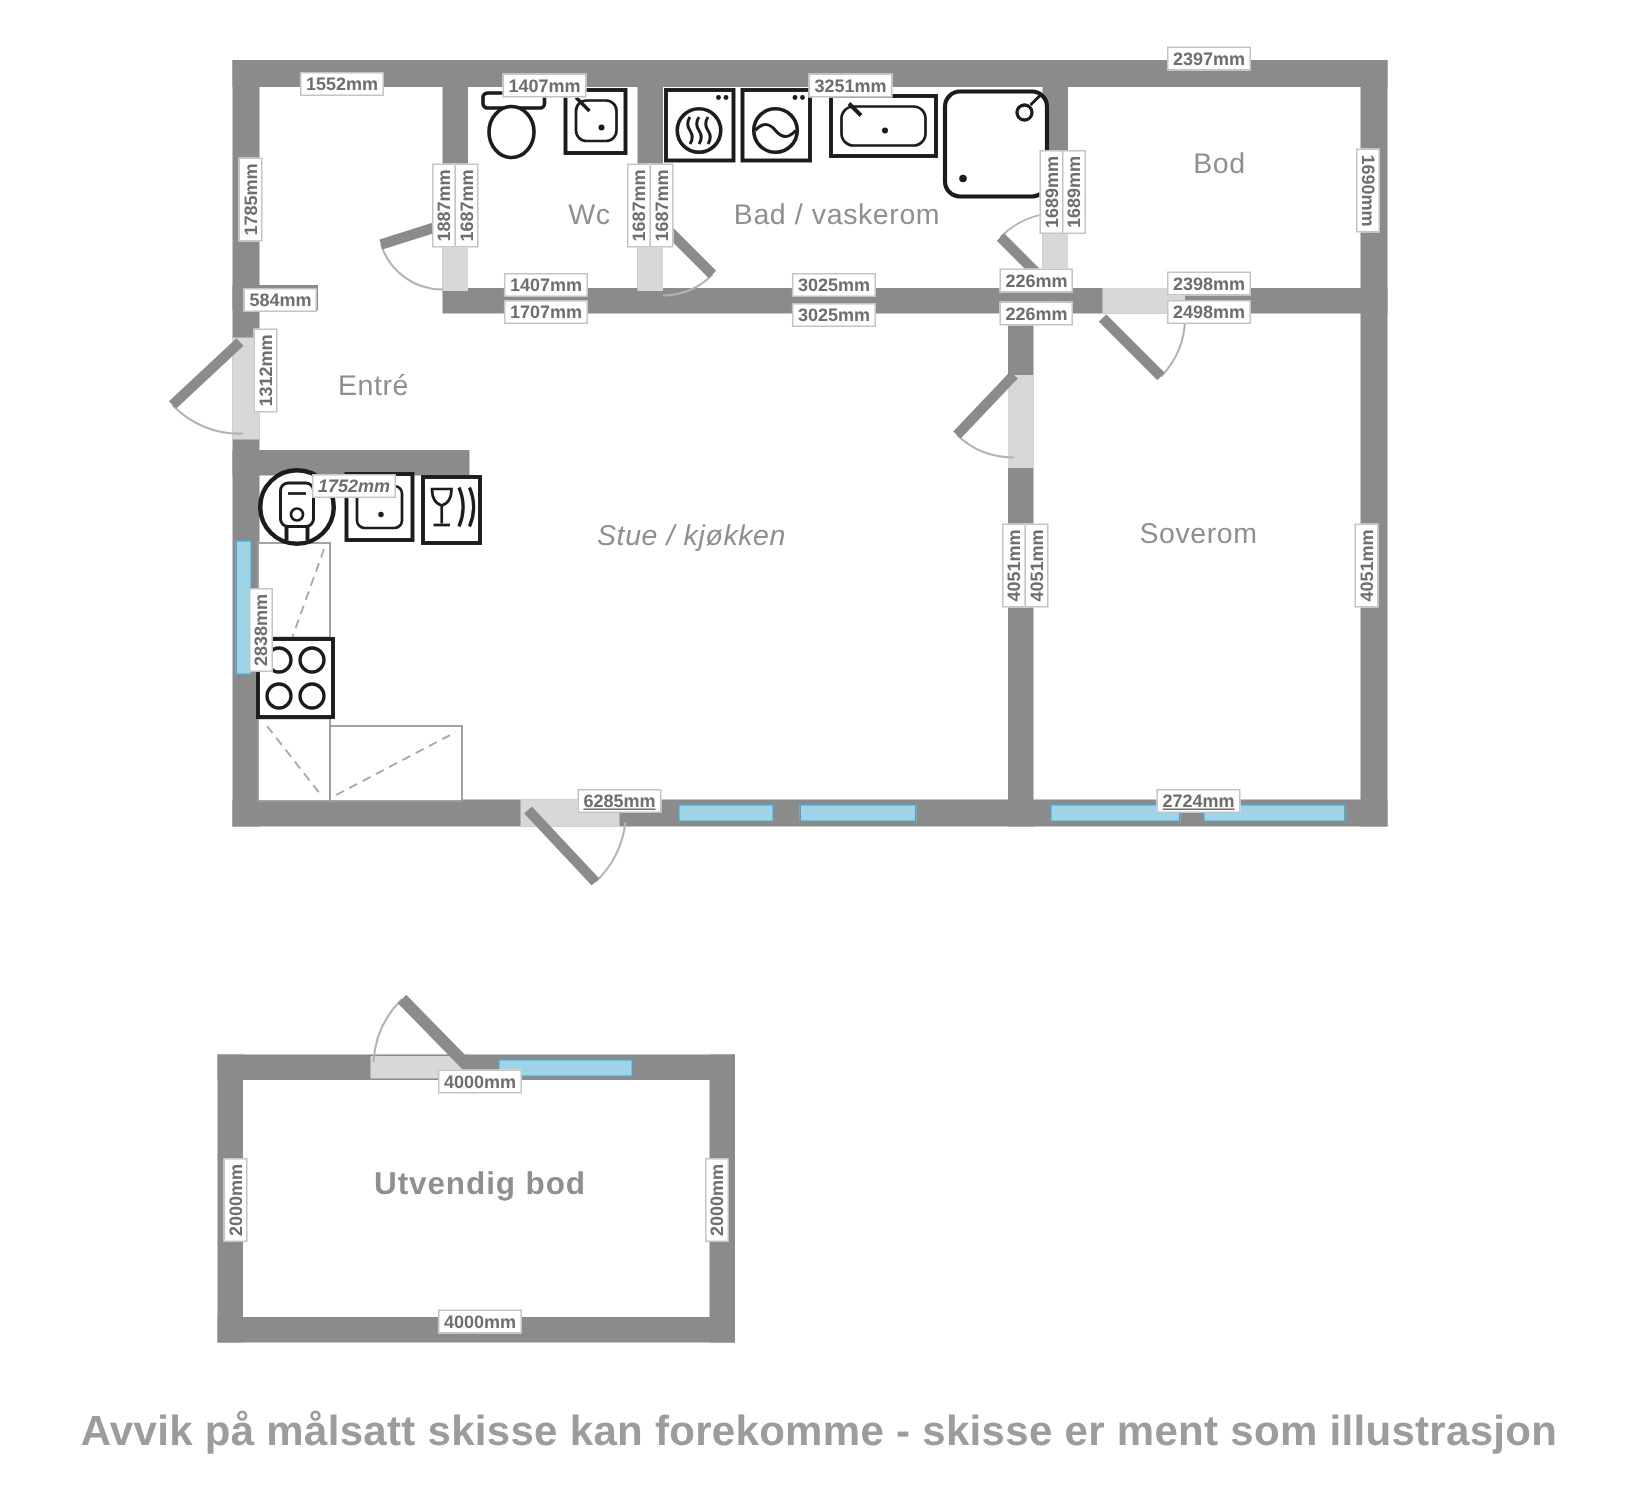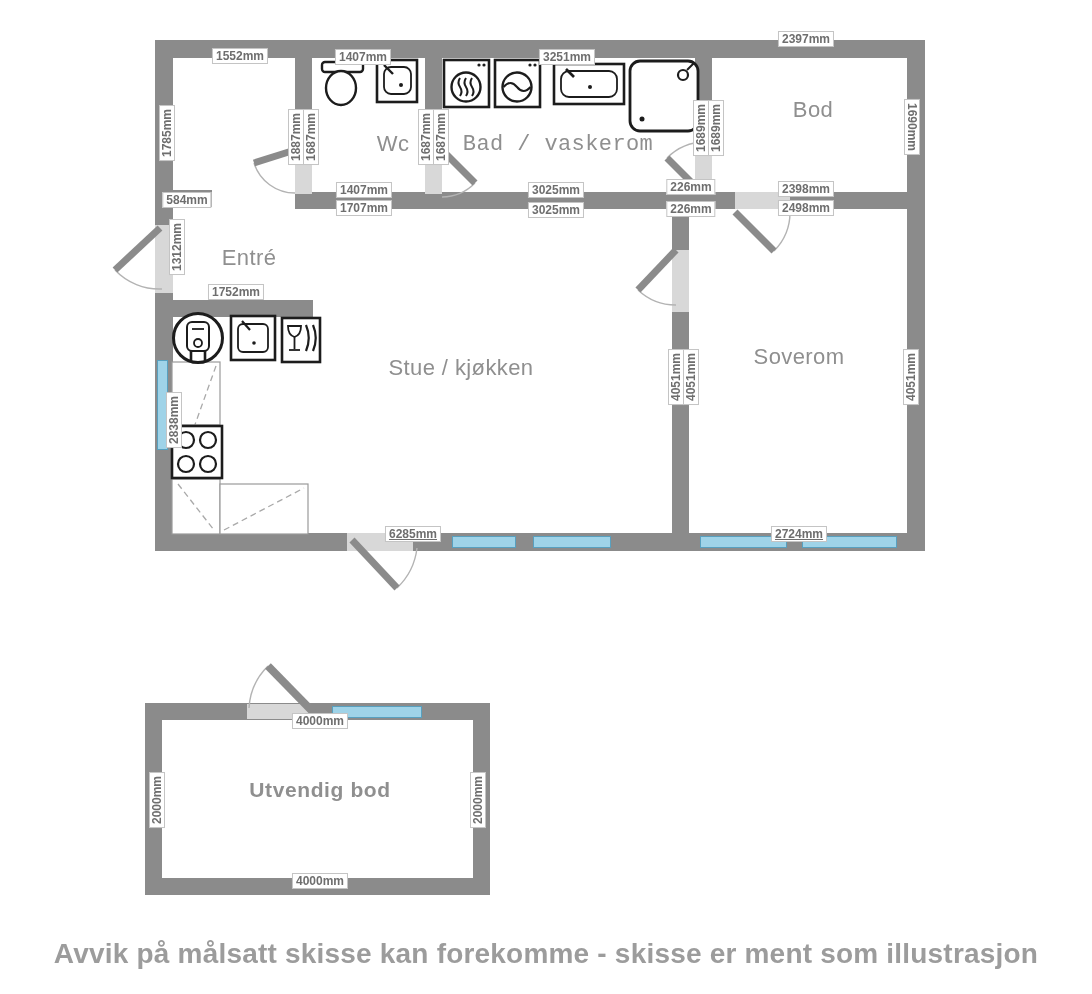--- a/index.html
+++ b/index.html
@@ -11,21 +11,21 @@
   #plan{position:relative;width:1092px;height:994px;background:#fff;overflow:hidden;
         font-family:"Liberation Sans",sans-serif;}
   .wall{position:absolute;background:var(--wall);}
   .opening{position:absolute;background:var(--opening);}
   .window{position:absolute;background:var(--win-fill);border:1px solid var(--win-border);box-sizing:border-box;}
   .chip{position:absolute;transform:translate(-50%,-50%);background:#fff;border:1px solid var(--chip-border);
         color:var(--dim-text);font-size:12px;font-weight:bold;line-height:14px;padding:0 3px;white-space:nowrap;z-index:30;}
   .chip.v{transform:translate(-50%,-50%) rotate(-90deg);}
   .chip.vd{transform:translate(-50%,-50%) rotate(90deg);}
   .room-label{position:absolute;transform:translate(-50%,-50%);color:var(--room-text);
-        font-size:22px;letter-spacing:.4px;white-space:nowrap;z-index:25;}
+        font-size:19px;letter-spacing:.4px;white-space:nowrap;z-index:25;}
   .room-label.big{font-size:21px;font-weight:bold;letter-spacing:.6px;}
   .door,.fixture{position:absolute;z-index:20;}
   .caption{position:absolute;left:0;right:0;text-align:center;color:var(--caption-text);
         font-size:28px;font-weight:bold;letter-spacing:.2px;}
 </style>
 </head>
 <body>
 
 <div id="plan">
 
@@ -168,21 +168,21 @@
     <circle cx="38" cy="40" r="8" fill="#fff" stroke="#1c1c1c" stroke-width="2.2"></circle>
   </svg>
 
   <div class="wall" style="left:145px;top:703px;width:345px;height:17px;"></div>
   <div class="wall" style="left:145px;top:878px;width:345px;height:17px;"></div>
   <div class="wall" style="left:145px;top:703px;width:17px;height:192px;"></div>
   <div class="wall" style="left:473px;top:703px;width:17px;height:192px;"></div>
   <div class="opening" style="left:247px;top:704px;width:64px;height:15px;"></div>
   <div class="window" style="left:332px;top:706px;width:90px;height:12px;"></div>
 
-  <div class="chip" style="left:240px;top:56px;">1552mm</div>
+  <div class="chip" style="left:228px;top:56px;">1552mm</div>
   <div class="chip v" style="left:167px;top:133px;">1785mm</div>
   <div class="chip" style="left:187px;top:200px;">584mm</div>
   <div class="chip v" style="left:177px;top:247px;">1312mm</div>
   <div class="chip" style="left:363px;top:57px;">1407mm</div>
   <div class="chip v" style="left:296px;top:137px;">1887mm</div>
   <div class="chip v" style="left:311px;top:137px;">1687mm</div>
   <div class="chip v" style="left:426px;top:137px;">1687mm</div>
   <div class="chip v" style="left:441px;top:137px;">1687mm</div>
   <div class="chip" style="left:567px;top:57px;text-align:center;">3251mm</div>
   <div class="chip v" style="left:701px;top:128px;">1689mm</div>
@@ -190,35 +190,35 @@
   <div class="chip" style="left:806px;top:39px;">2397mm</div>
   <div class="chip vd" style="left:912px;top:127px;">1690mm</div>
   <div class="chip" style="left:364px;top:190px;">1407mm</div>
   <div class="chip" style="left:364px;top:208px;">1707mm</div>
   <div class="chip" style="left:556px;top:190px;">3025mm</div>
   <div class="chip" style="left:556px;top:210px;">3025mm</div>
   <div class="chip" style="left:691px;top:187px;">226mm</div>
   <div class="chip" style="left:691px;top:209px;">226mm</div>
   <div class="chip" style="left:806px;top:189px;">2398mm</div>
   <div class="chip" style="left:806px;top:208px;">2498mm</div>
-  <div class="chip" style="left:236px;top:292px;">1752mm</div>
+  <div class="chip" style="left:236px;top:324px;font-style:italic;">1752mm</div>
   <div class="chip v" style="left:174px;top:420px;">2838mm</div>
   <div class="chip v" style="left:676px;top:377px;">4051mm</div>
   <div class="chip v" style="left:691px;top:377px;">4051mm</div>
   <div class="chip v" style="left:911px;top:377px;">4051mm</div>
   <div class="chip" style="left:413px;top:534px;text-decoration:underline;">6285mm</div>
   <div class="chip" style="left:799px;top:534px;text-decoration:underline;">2724mm</div>
   <div class="chip" style="left:320px;top:721px;">4000mm</div>
   <div class="chip v" style="left:157px;top:800px;">2000mm</div>
   <div class="chip v" style="left:478px;top:800px;">2000mm</div>
   <div class="chip" style="left:320px;top:881px;">4000mm</div>
 
   <div class="room-label" style="left:393px;top:144px;">Wc</div>
-  <div class="room-label" style="left:558px;top:144px;font-family:Liberation Mono, monospace;">Bad / vaskerom</div>
+  <div class="room-label" style="left:558px;top:144px;">Bad / vaskerom</div>
   <div class="room-label" style="left:813px;top:110px;">Bod</div>
   <div class="room-label" style="left:249px;top:258px;">Entré</div>
-  <div class="room-label" style="left:461px;top:368px;">Stue / kjøkken</div>
+  <div class="room-label" style="left:461px;top:358px;font-style:italic;">Stue / kjøkken</div>
   <div class="room-label" style="left:799px;top:357px;">Soverom</div>
   <div class="room-label big" style="left:320px;top:790px;">Utvendig bod</div>
 
   <div class="caption" style="top:938px;">Avvik på målsatt skisse kan forekomme - skisse er ment som illustrasjon</div>
 
 </div>
 
 </body></html>

